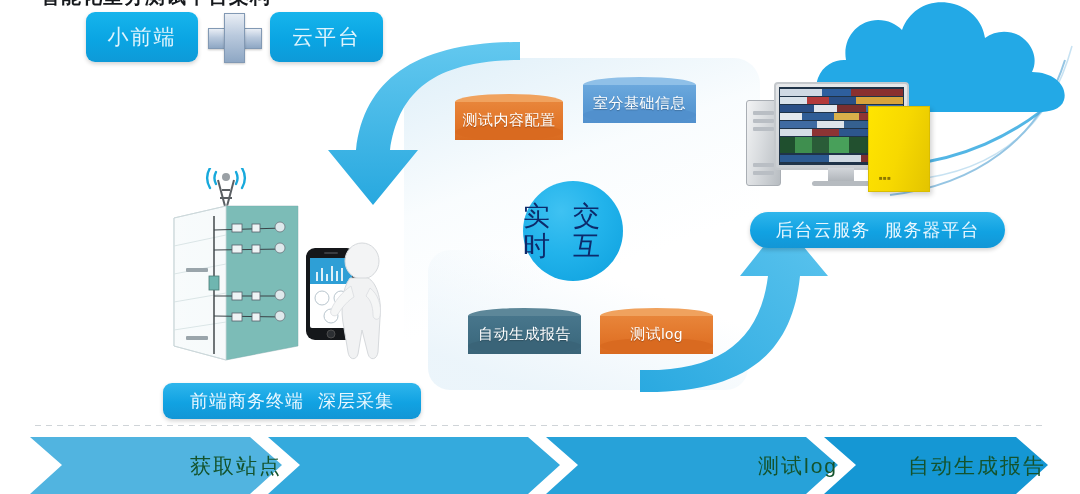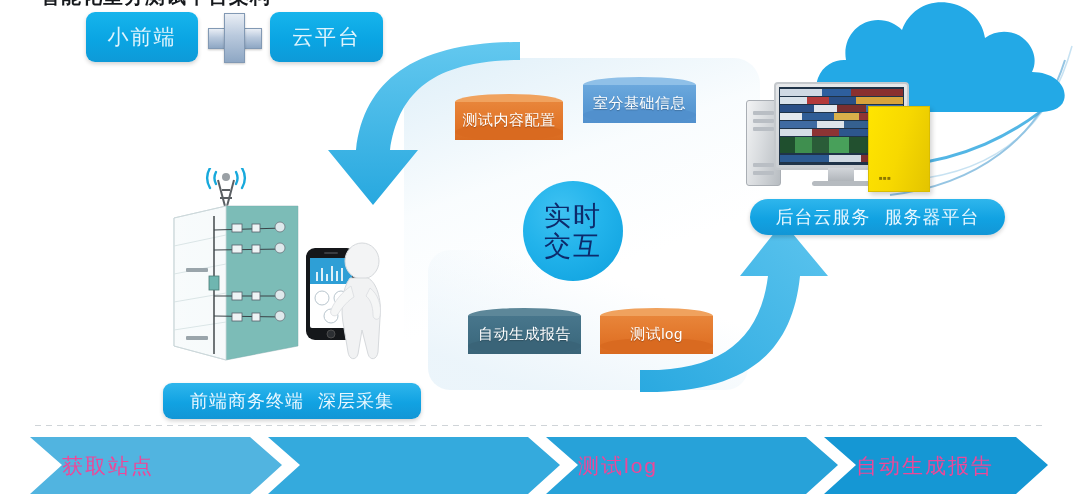--- a/index.html
+++ b/index.html
@@ -111,21 +111,21 @@
   #cyl-a { left: 455px; top: 94px; width: 108px; height: 48px; }
   #cyl-b { left: 583px; top: 77px; width: 113px; height: 48px; }
   #cyl-c { left: 468px; top: 308px; width: 113px; height: 48px; }
   #cyl-d { left: 600px; top: 308px; width: 113px; height: 48px; }
 
   
   #circle-rt {
     left: 523px; top: 181px; width: 100px; height: 100px;
     border-radius: 50%;
     background: radial-gradient(circle at 38% 30%, #3fc2f2 0%, #22b3eb 45%, #0c9fdd 100%);
-    display: flex; flex-direction: column;
+    display: flex; flex-direction: row;
     align-items: center; justify-content: center;
     color: #0d2a6b;
     font-size: 27px;
     line-height: 1.12;
     letter-spacing: 2px;
   }
 
   
   #cloud { left: 806px; top: 0px; width: 268px; height: 124px; }
   #cloud .lbl {
@@ -180,38 +180,38 @@
   
   .pill {
     border-radius: 9px;
     background: linear-gradient(180deg,#2fb6ec 0%, #11a2e2 55%, #1296d6 100%);
     box-shadow: 0 2px 4px rgba(0,0,0,.18);
     display: flex; align-items: center; justify-content: center;
     color: #e8f7ff; font-size: 18px; letter-spacing: 1px;
     white-space: nowrap;
   }
   #pill-left  { left: 163px; top: 383px; width: 258px; height: 36px; }
-  #pill-right { left: 750px; top: 199px; width: 255px; height: 36px; border-radius: 18px; }
+  #pill-right { left: 750px; top: 212px; width: 255px; height: 36px; border-radius: 18px; }
   .pill .seg2 { margin-left: 14px; }
 
   
   #left-art { left: 166px; top: 168px; width: 240px; height: 212px; }
 
   
   #divider {
     left: 35px; top: 425px; width: 1010px; height: 1px;
     background: repeating-linear-gradient(90deg,#cfd4d8 0 6px, rgba(255,255,255,0) 6px 11px);
   }
 
   
   #chevrons { left: 0px; top: 437px; width: 1080px; height: 57px; }
   .chev {
     position: absolute; top: 0; height: 57px;
-    display: flex; align-items: center; justify-content: flex-start;
-    color: #ec4899; font-size: 21px; letter-spacing: 2px;
+    display: flex; align-items: center; justify-content: flex-end;
+    color: #14532d; font-size: 21px; letter-spacing: 2px;
   }
   .chev span { position: relative; z-index: 3; }
 
   
   #swoosh { left: 760px; top: 0; width: 320px; height: 220px; }
 </style>
 </head>
 <body>
 
 <div id="stage">

